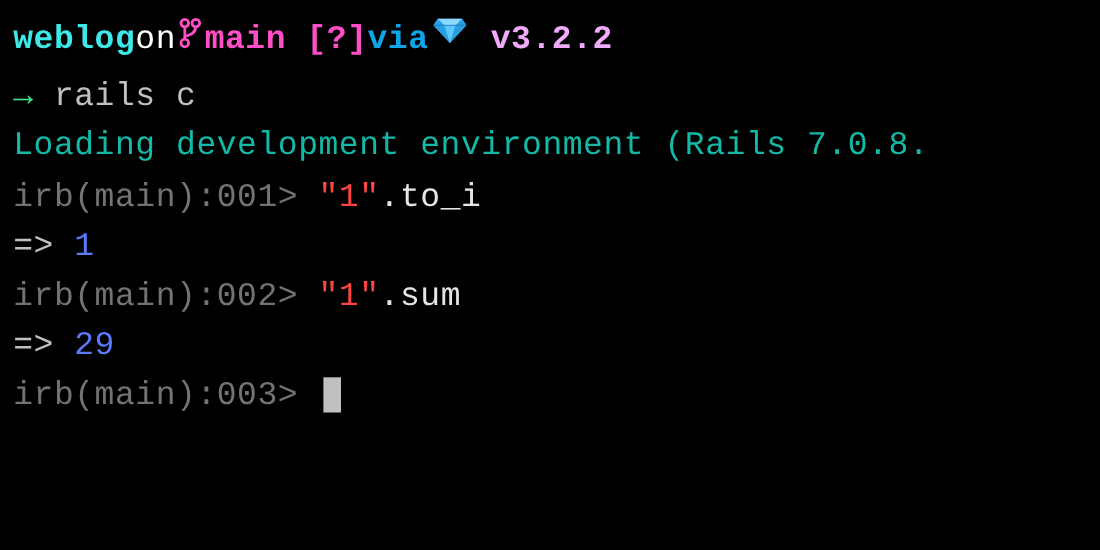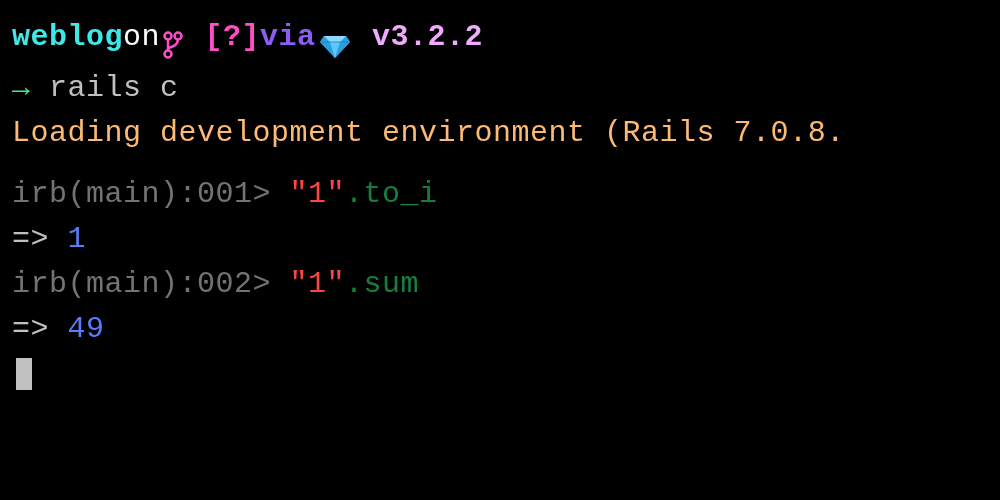--- a/index.html
+++ b/index.html
@@ -15,21 +15,21 @@
       color: #ffffff;
       padding: 15px 12px;
       width: 1000px;
       height: 500px;
       overflow: hidden;
       line-height: 1.5;
       letter-spacing: 0.5px;
     }
     .prompt-line {
       display: flex;
-      align-items: flex-end;
+      align-items: flex-start;
       gap: 0;
       margin-bottom: 6px;
     }
     .dir-name {
       color: #3ee8e8;
       font-weight: bold;
     }
     .on-text {
       color: #ffffff;
       font-weight: normal;
@@ -41,51 +41,51 @@
     }
     .branch-name {
       color: #ff4ec7;
       font-weight: bold;
     }
     .branch-status {
       color: #ff4ec7;
       font-weight: bold;
     }
     .via-text {
-      color: #8b5cf6;
+      color: #0ea5e9;
       font-weight: bold;
     }
     .diamond-icon {
       display: inline-flex;
       align-items: center;
       margin: 0 4px;
     }
     .version {
       color: #f0abfc;
       font-weight: bold;
     }
     .arrow {
       color: #3ee88a;
       font-weight: bold;
     }
     .command-text {
       color: #c0c0c0;
     }
     .output-line {
-      color: #fdba74;
-      margin-bottom: 16px;
+      color: #14b8a6;
+      margin-bottom: 2px;
     }
     .irb-prompt {
       color: #737373;
     }
     .string-literal {
       color: #ff4444;
     }
     .method-call {
-      color: #15803d;
+      color: #e5e5e5;
     }
     .result-arrow {
       color: #c0c0c0;
     }
     .result-value {
       color: #5b7bff;
     }
     .cursor-block {
       display: inline-block;
       width: 16px;
@@ -106,20 +106,21 @@
   <span class="on-text"> on </span>
   <span class="branch-icon">
     <svg width="22" height="30" viewBox="0 0 22 30">
       <circle cx="6" cy="6" r="3.5" fill="none" stroke="#ff4ec7" stroke-width="2.5"></circle>
       <circle cx="16" cy="6" r="3.5" fill="none" stroke="#ff4ec7" stroke-width="2.5"></circle>
       <circle cx="6" cy="24" r="3.5" fill="none" stroke="#ff4ec7" stroke-width="2.5"></circle>
       <path d="M6 9 L6 21" stroke="#ff4ec7" stroke-width="2.5" fill="none"></path>
       <path d="M16 9 Q16 16 6 18" stroke="#ff4ec7" stroke-width="2.5" fill="none"></path>
     </svg>
   </span>
+  <span class="branch-name">main</span>
   <span>&nbsp;</span>
   <span class="branch-status">[?]</span>
   <span class="via-text"> via </span>
   <span class="diamond-icon">
     <svg width="30" height="26" viewBox="0 0 30 26">
       <path d="M4 2 L26 2 L30 8 L15 24 L0 8 Z" fill="#3bb8ff"></path>
       <path d="M4 2 L10 8 L15 24 L0 8 Z" fill="#2a9ee0"></path>
       <path d="M26 2 L20 8 L15 24 L30 8 Z" fill="#2a9ee0"></path>
       <path d="M10 8 L20 8 L15 24 Z" fill="#5bc8ff"></path>
       <path d="M4 2 L10 8 L20 8 L26 2 Z" fill="#8dd8ff"></path>
@@ -133,15 +134,15 @@
 <div class="line"><span class="arrow">→ </span><span class="command-text">rails c</span></div>
 
 <div class="output-line line">Loading development environment (Rails 7.0.8.</div>
 
 <div class="line"><span class="irb-prompt">irb(main):001&gt; </span><span class="string-literal">"1"</span><span class="method-call">.to_i</span></div>
 
 <div class="line"><span class="result-arrow">=&gt; </span><span class="result-value">1</span></div>
 
 <div class="line"><span class="irb-prompt">irb(main):002&gt; </span><span class="string-literal">"1"</span><span class="method-call">.sum</span></div>
 
-<div class="line"><span class="result-arrow">=&gt; </span><span class="result-value">49</span></div>
+<div class="line"><span class="result-arrow">=&gt; </span><span class="result-value">29</span></div>
 
-<div class="line"><span class="cursor-block"></span></div>
+<div class="line"><span class="irb-prompt">irb(main):003&gt; </span><span class="cursor-block"></span></div>
 
 </body></html>

